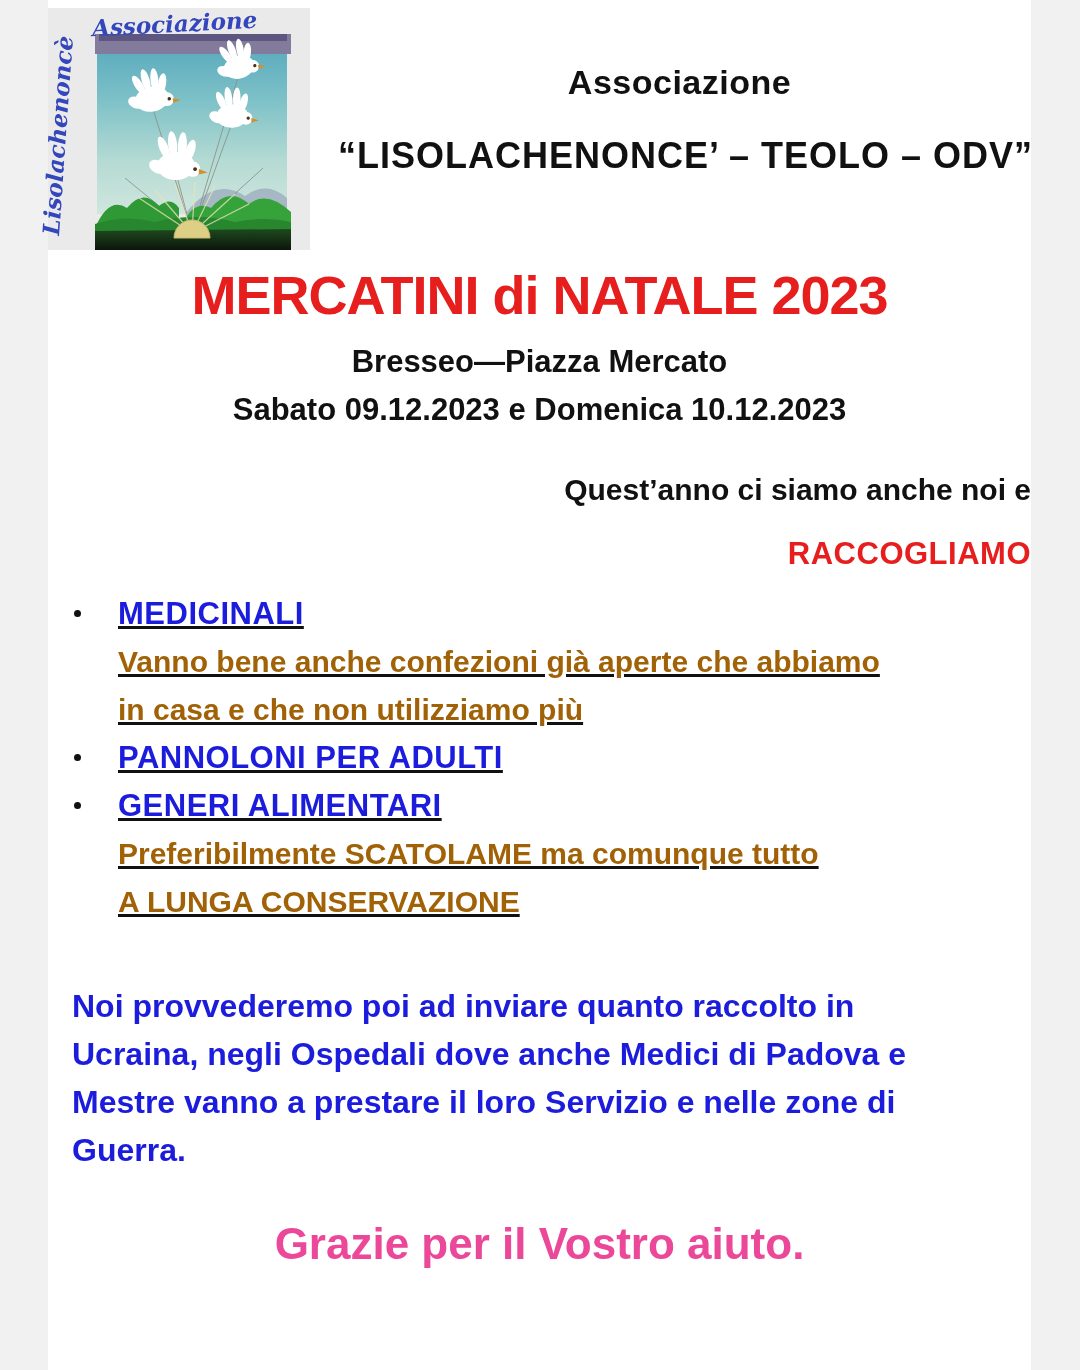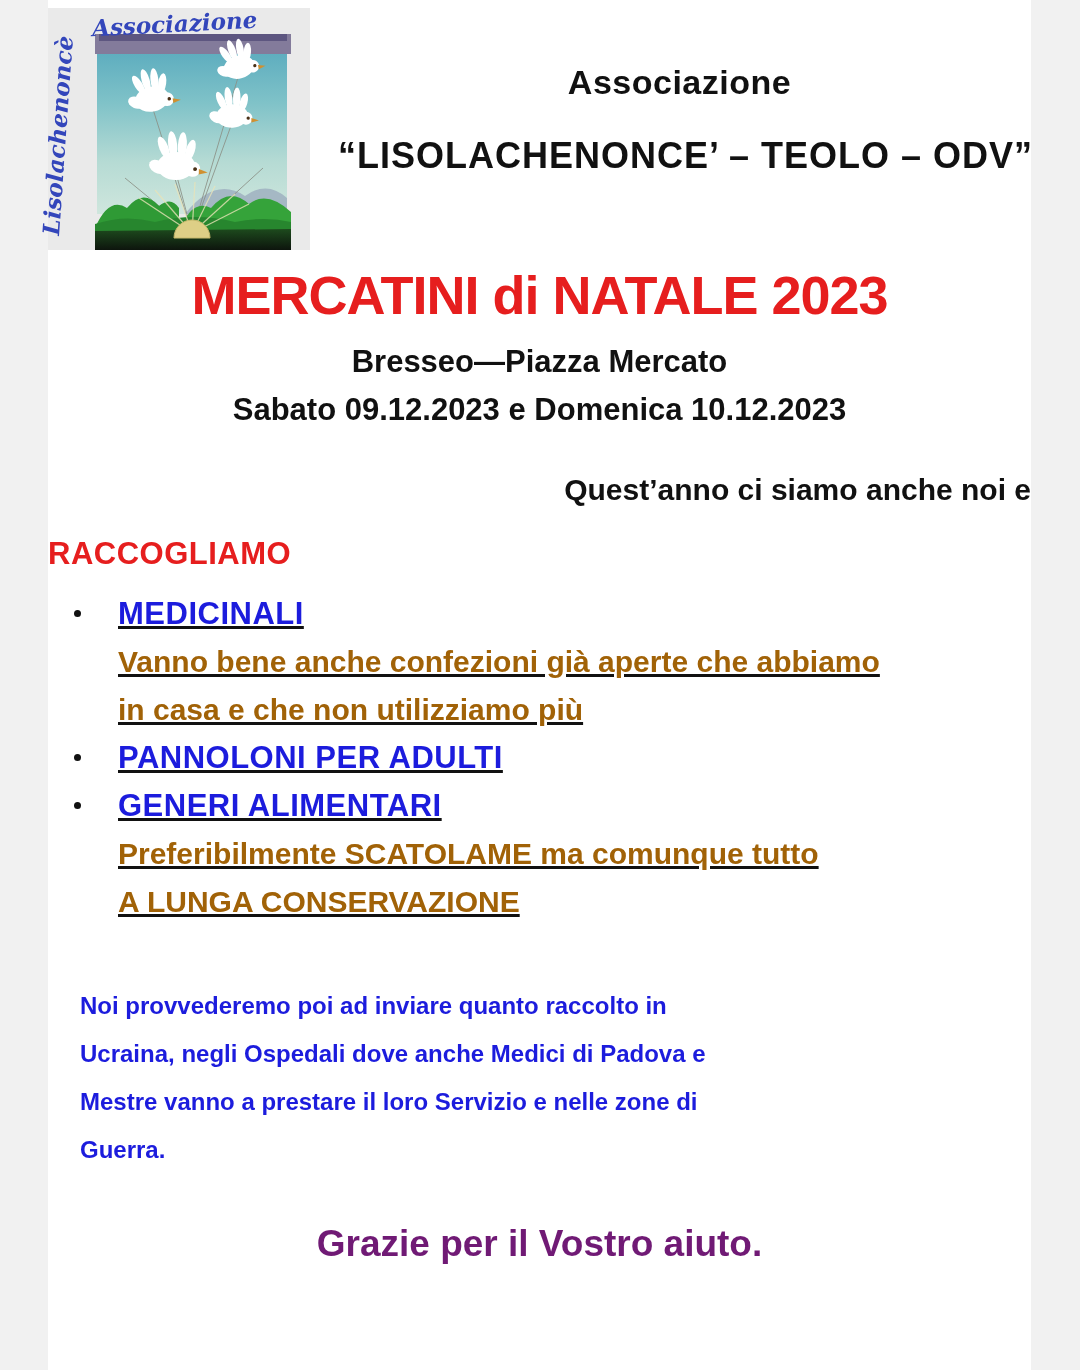--- a/index.html
+++ b/index.html
@@ -52,42 +52,42 @@
   .title{
     margin-top:14px;
     text-align:center;
     font-size:54px;line-height:58px;
     font-weight:bold;letter-spacing:-1px;
     color:#e61e1e;
   }
   .subtitle1{margin-top:18px;text-align:center;font-size:31px;line-height:40px;font-weight:bold;}
   .subtitle2{margin-top:8px;text-align:center;font-size:31px;line-height:40px;font-weight:bold;}
   .intro{margin-top:40px;text-align:right;font-size:30px;line-height:40px;font-weight:bold;}
-  .collect{margin-top:24px;text-align:left;font-size:31px;line-height:40px;font-weight:bold;color:#e61e1e;letter-spacing:.5px;}
+  .collect{margin-top:24px;text-align:right;font-size:31px;line-height:40px;font-weight:bold;color:#e61e1e;letter-spacing:.5px;}
   
   .list{margin-top:16px;text-decoration:underline;}
   .list-item{position:relative;padding-left:70px;}
   .bullet{
     position:absolute;left:26px;top:20px;
     width:7px;height:7px;border-radius:50%;
     background:#111111;
   }
   .item-label{font-size:31px;line-height:48px;font-weight:bold;color:#1c1cdd;letter-spacing:.5px;}
   .item-desc{font-size:30px;line-height:48px;font-weight:bold;color:#a16207;}
   
   .note{
     margin-top:56px;padding-left:24px;padding-right:24px;
-    font-size:24px;line-height:48px;
-    font-weight:bold;color:#1c1cdd;margin-left:8px;
+    font-size:32px;line-height:48px;
+    font-weight:bold;color:#1c1cdd;
   }
   
   .thanks{
     margin-top:48px;text-align:center;
-    font-size:37px;line-height:44px;
-    font-weight:bold;color:#701a75;
+    font-size:44px;line-height:44px;
+    font-weight:bold;color:#ec4899;
   }
 </style>
 </head>
 <body>
 
 <div class="page">
 
   <div class="top-row">
 
     <div class="logo-box">

